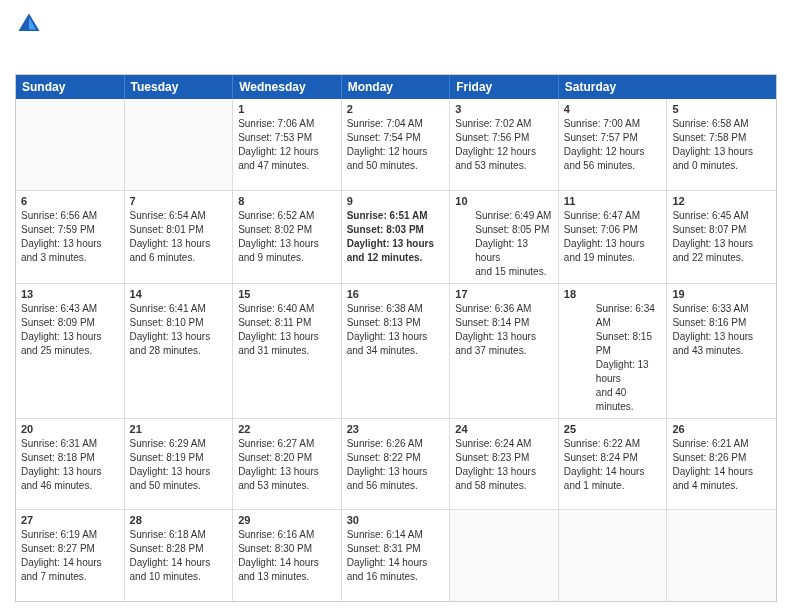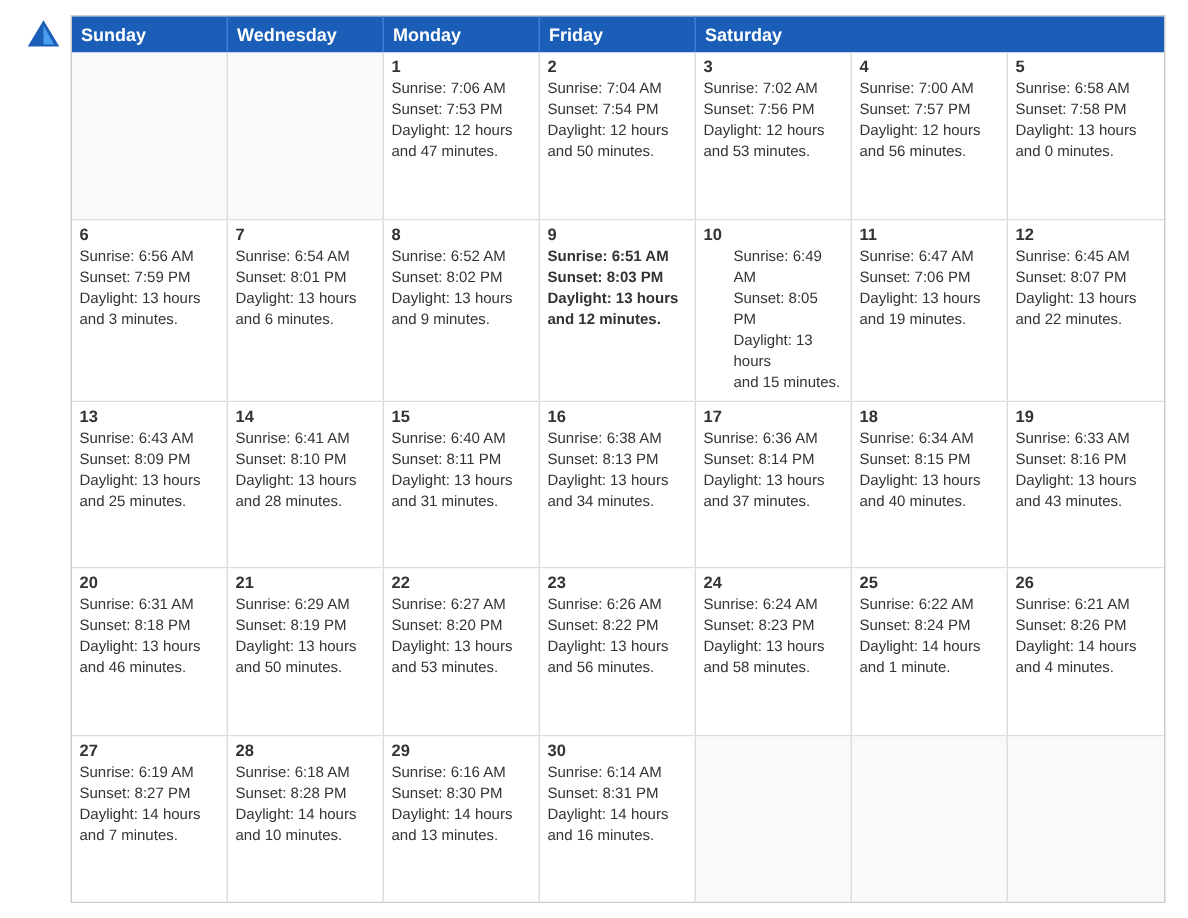--- a/index.html
+++ b/index.html
@@ -8,21 +8,22 @@
       height: 612px;
       font-family: Arial, sans-serif;
       background: #fff;
       overflow: hidden;
     }
     .page {
       width: 792px;
       height: 612px;
       padding: 10px 15px;
       display: flex;
-      flex-direction: row;
+      flex-direction: column;
+      gap: 28px;
     }
     .header {
       display: flex;
       justify-content: space-between;
       align-items: flex-start;
       margin-bottom: 8px;
     }
     .logo {
       display: flex;
       align-items: center;
@@ -123,20 +124,21 @@
     </div>
     <div class="title-block">
       <div class="calendar-title"></div>
       <div class="calendar-subtitle"></div>
     </div>
   </div>
 
   <div class="calendar">
     <div class="cal-header-row">
     <div class="cal-header-cell">Sunday</div>
+        <div class="cal-header-cell">Tuesday</div>
         <div class="cal-header-cell">Wednesday</div>
         <div class="cal-header-cell">Monday</div>
         <div class="cal-header-cell">Friday</div>
         <div class="cal-header-cell">Saturday</div>
       </div>
     <div class="cal-body">
     <div class="cal-week">
           <div class="cal-cell empty"></div>
           <div class="cal-cell empty"></div>
           <div class="cal-cell">
@@ -257,21 +259,21 @@
           </div>
           <div class="cal-cell">
             <span class="day-num">17</span>
             <div class="cell-text" style="white-space: pre-line;">Sunrise: 6:36 AM
 Sunset: 8:14 PM
 Daylight: 13 hours
 and 37 minutes.</div>
           </div>
           <div class="cal-cell">
             <span class="day-num">18</span>
-            <div class="cell-text" style="white-space: pre-line;">Sunrise: 6:34 AM
+            <div class="cell-text" style="white-space: pre-line; margin-left: 32px;">Sunrise: 6:34 AM
 Sunset: 8:15 PM
 Daylight: 13 hours
 and 40 minutes.</div>
           </div>
           <div class="cal-cell">
             <span class="day-num">19</span>
             <div class="cell-text" style="white-space: pre-line;">Sunrise: 6:33 AM
 Sunset: 8:16 PM
 Daylight: 13 hours
 and 43 minutes.</div>

